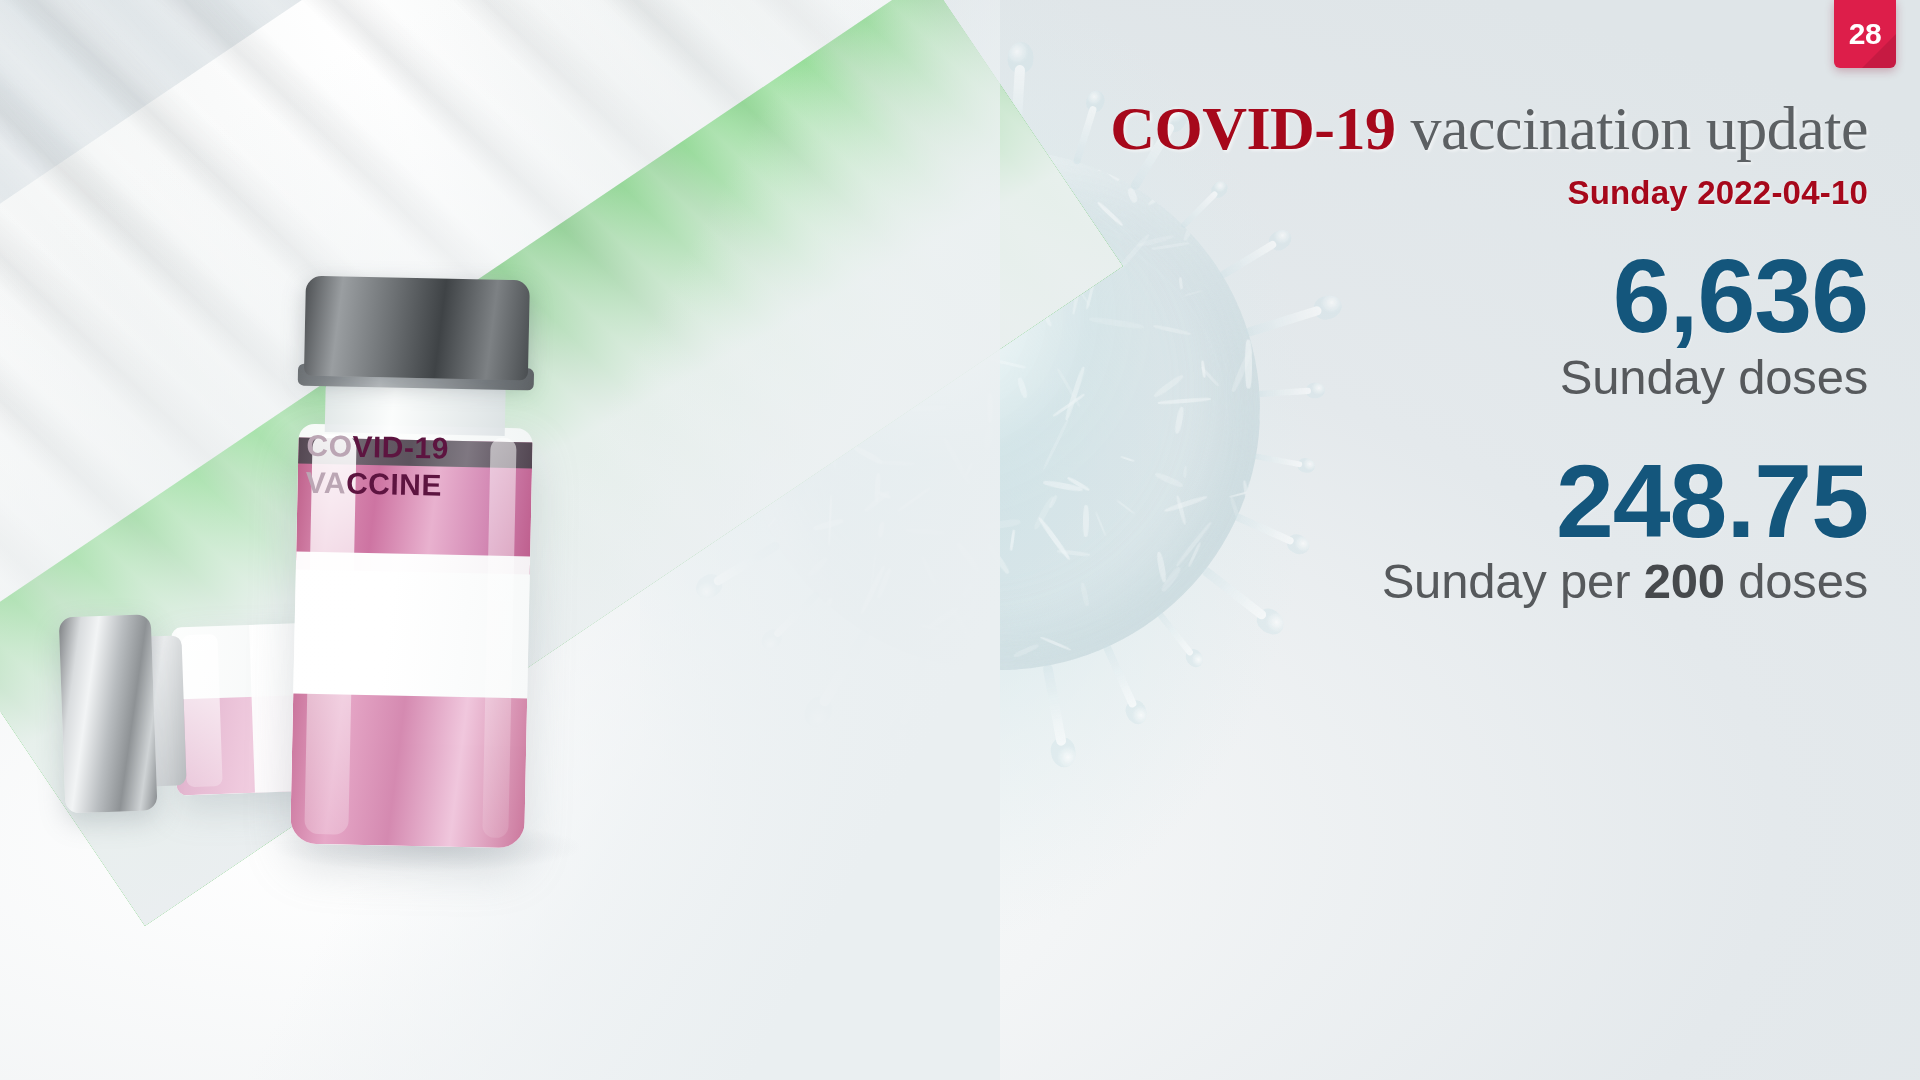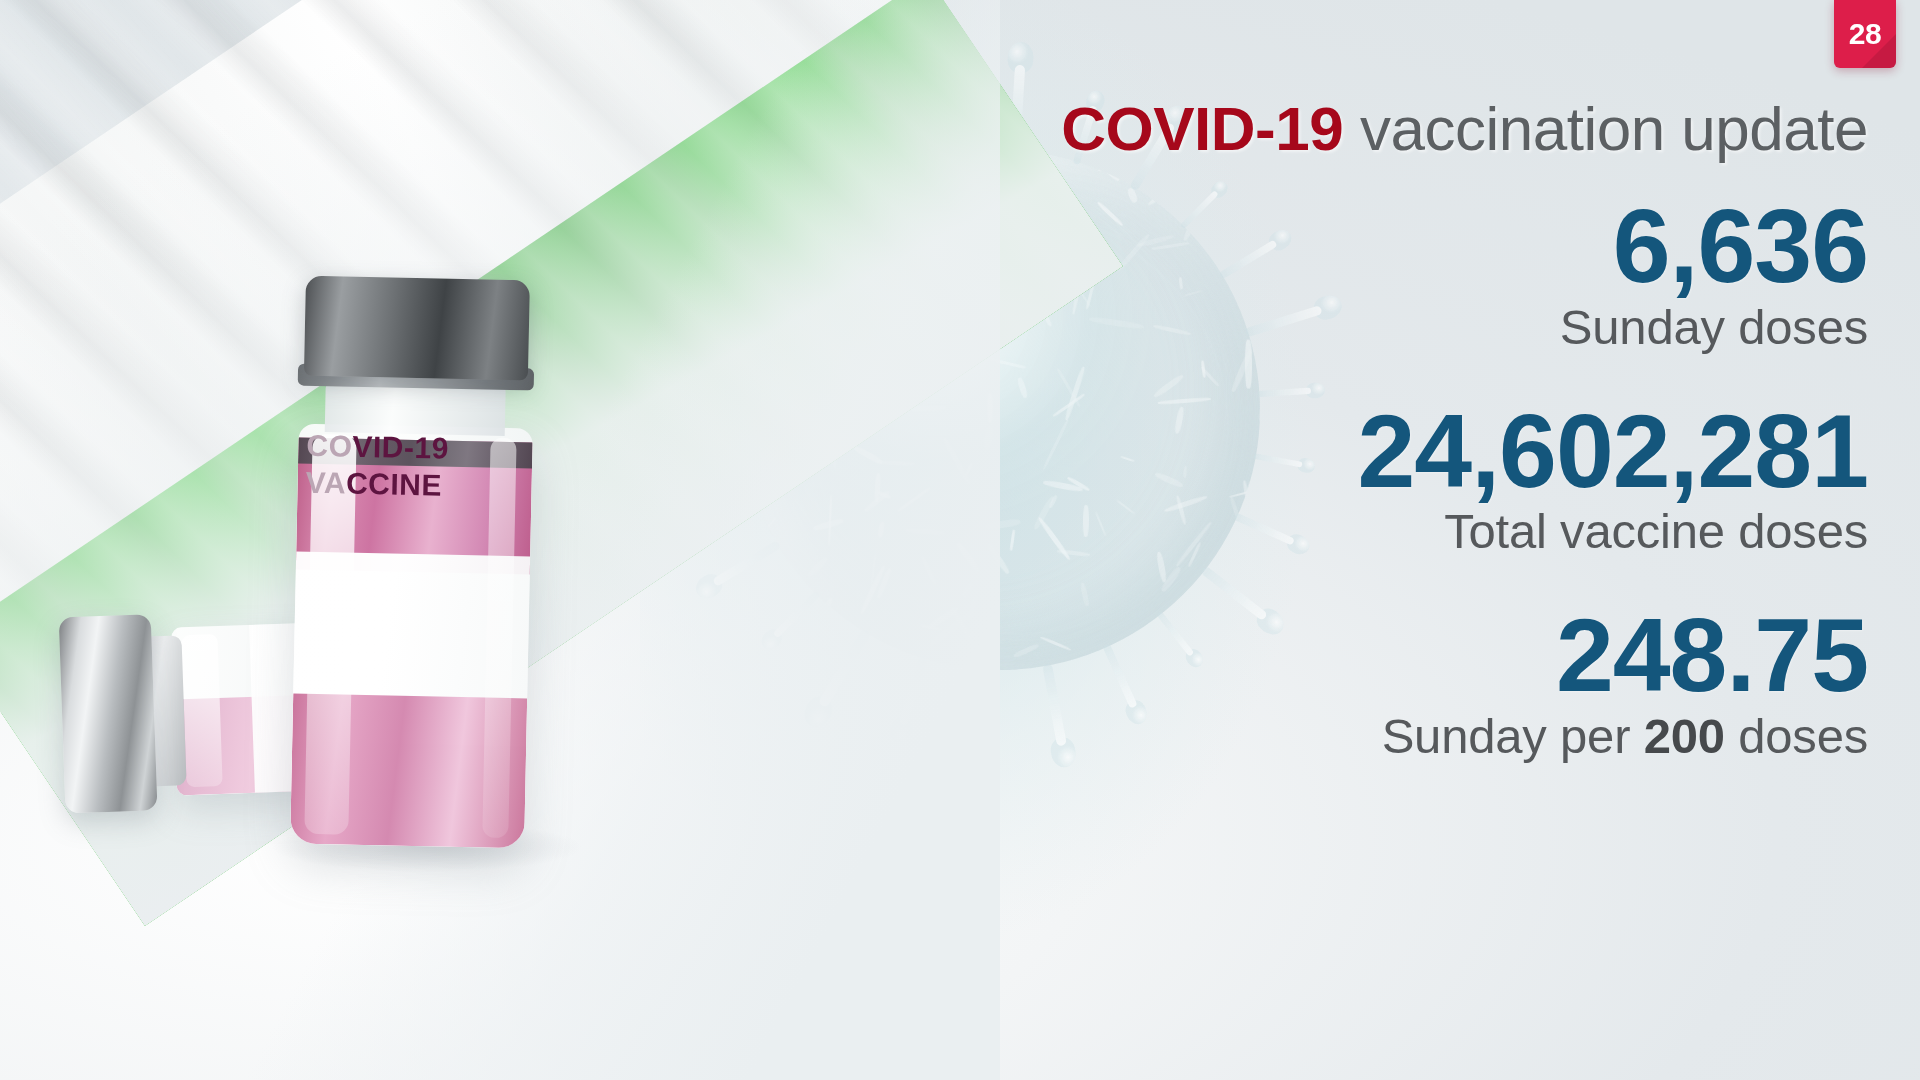--- a/index.html
+++ b/index.html
@@ -202,20 +202,21 @@
 
   
   .content {
     position:absolute; right:52px; top:96px; width:940px;
     text-align:right;
   }
   .headline {
     font-size:62px; font-weight:400; line-height:1.06; letter-spacing:-.5px;
     white-space:nowrap;
     text-shadow:2px 2px 3px rgba(255,255,255,.55);
+    font-family:Liberation Serif, serif;
   }
   .headline .hl-red { color:#a6081b; font-weight:700; }
   .headline .hl-gray { color:#5c6063; font-weight:400; }
   .subdate {
     margin-top:12px;
     font-size:33px; font-weight:700; color:#a6081b; letter-spacing:.2px;
     text-shadow:1px 1px 2px rgba(255,255,255,.55);
   }
 
   .stat { margin-top:34px; }
@@ -549,30 +550,27 @@
     <div class="tri"></div>
     <span>28</span>
   </div>
 
   <div class="content">
 
     <div class="headline">
       <span class="hl-red">COVID-19</span><span class="hl-gray"> vaccination update</span>
     </div>
 
+    <div class="subdate">Sunday 2022-04-10</div>
 
     <div class="stat stat-1">
       <div class="num">6,636</div>
       <div class="cap"><span>Sunday doses</span></div>
     </div>
 
-    <div class="stat stat-2">
-      <div class="num">24,602,281</div>
-      <div class="cap"><span>Total vaccine doses</span></div>
-    </div>
 
     <div class="stat stat-3">
       <div class="num">248.75</div>
       <div class="cap"><span>Sunday per </span><b>200</b><span> doses</span></div>
     </div>
 
   </div>
 </div>
 
 </body></html>

